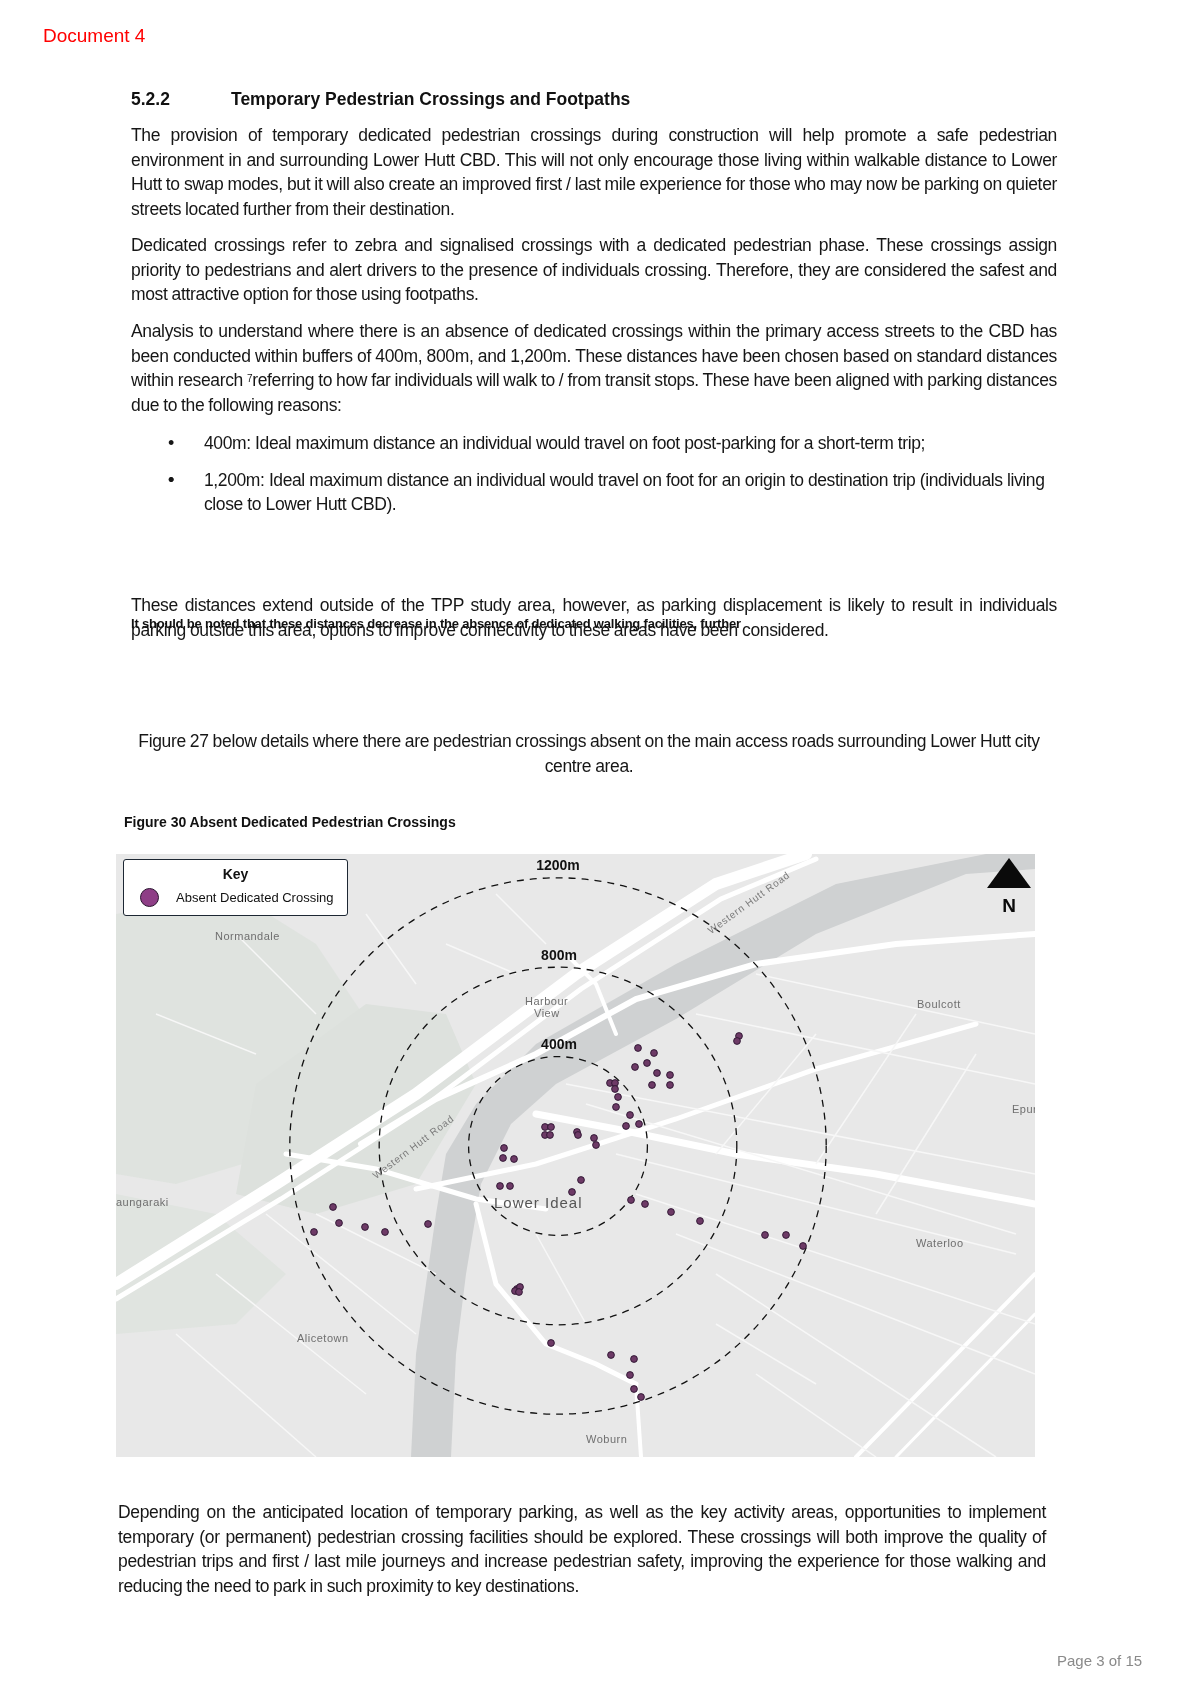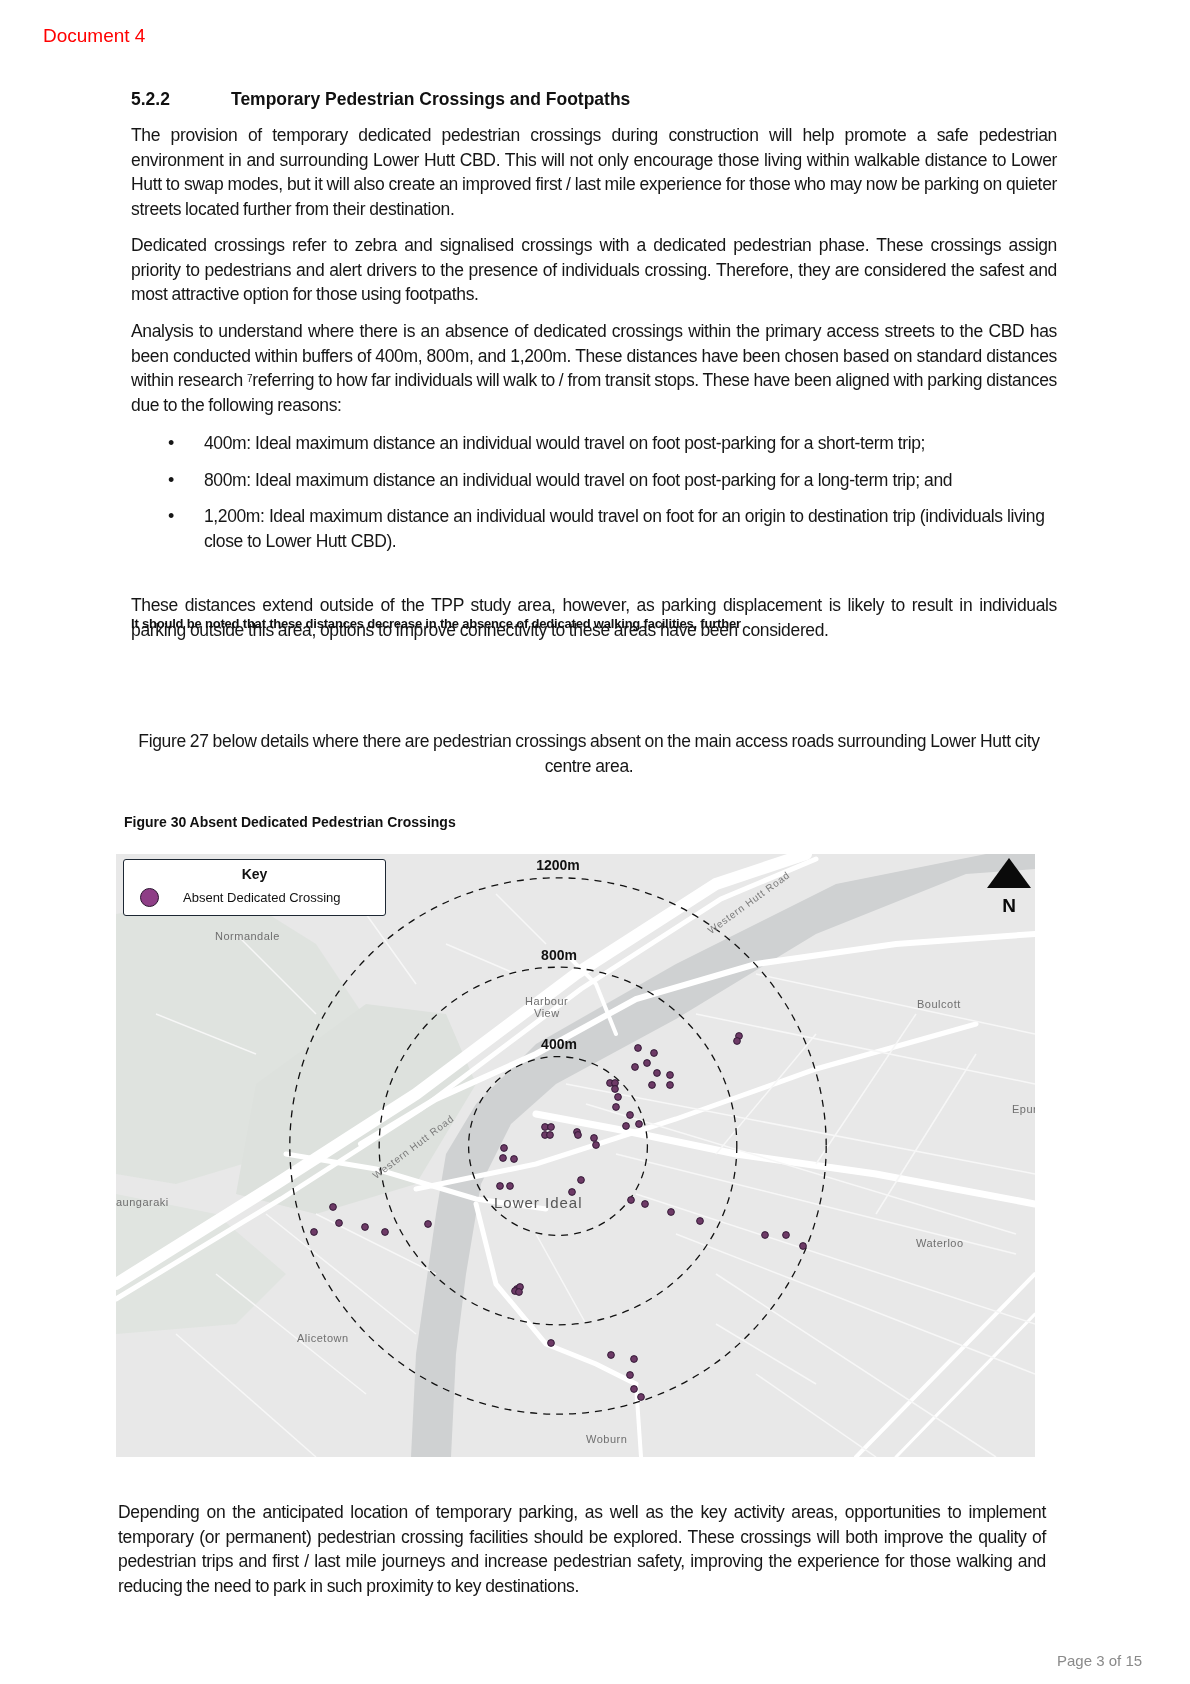--- a/index.html
+++ b/index.html
@@ -15,25 +15,25 @@
   .bullets { left:131px; width:926px; margin:0; padding:0; list-style:none; font-size:17.5px;
              line-height:24.5px; letter-spacing:-0.4px; color:#161616; }
   .bullets li { position:relative; padding-left:73px; margin-bottom:12px; }
   .bullets li .dot { position:absolute; left:37px; top:0; font-size:18px; }
   .note { left:131px; width:800px; font-size:13px; font-weight:bold; line-height:20.5px; color:#111;
           letter-spacing:-0.2px; }
   .note .l2 { display:block; padding-left:86px; }
   .fig-caption { left:124px; top:814px; font-size:14px; font-weight:bold; color:#111; }
   .map { left:116px; top:854px; width:919px; height:603px; background:#e8e8e8; overflow:hidden; }
   .map svg { position:absolute; left:0; top:0; }
-  .key-box { position:absolute; left:7px; top:5px; width:263px; height:57px; background:#fff;
+  .key-box { position:absolute; left:7px; top:5px; width:225px; height:57px; background:#fff;
              border:1.5px solid #1d2733; border-radius:3px; box-sizing:border-box; }
   .key-title { position:absolute; left:0; width:100%; top:6px; text-align:center; font-size:14px;
                font-weight:bold; color:#111; }
-  .key-item { position:absolute; left:16px; top:28px; display:flex; align-items:center; gap:24px; }
+  .key-item { position:absolute; left:16px; top:28px; display:flex; align-items:center; gap:17px; }
   .key-swatch { width:19px; height:19px; border-radius:50%; background:#8e3e86; border:1.5px solid #2b1430;
                 box-sizing:border-box; }
   .key-label { font-size:13px; color:#111; }
   .north { position:absolute; left:871px; top:4px; width:44px; }
   .north .tri { width:0; height:0; border-left:22px solid transparent; border-right:22px solid transparent;
                 border-bottom:30px solid #0a0a0a; }
   .north .n { text-align:center; font-size:19px; font-weight:bold; margin-top:7px; color:#0a0a0a; }
   .place { position:absolute; font-size:11px; color:#6f6f6f; letter-spacing:0.5px; white-space:nowrap; }
   .place.big { font-size:15px; color:#555; letter-spacing:1px; }
   .ring-label { position:absolute; font-size:14px; font-weight:bold; color:#111; transform:translateX(-50%); }
@@ -53,21 +53,21 @@
 </div>
 
 <div class="abs para" style="top:123px;">The provision of temporary dedicated pedestrian crossings during construction will help promote a safe pedestrian environment in and surrounding Lower Hutt CBD. This will not only encourage those living within walkable distance to Lower Hutt to swap modes, but it will also create an improved first / last mile experience for those who may now be parking on quieter streets located further from their destination.</div>
 <div class="abs para" style="top:233px;">Dedicated crossings refer to zebra and signalised crossings with a dedicated pedestrian phase. These crossings assign priority to pedestrians and alert drivers to the presence of individuals crossing. Therefore, they are considered the safest and most attractive option for those using footpaths.</div>
 <div class="abs para" style="top:319px;">
   <span>Analysis to understand where there is an absence of dedicated crossings within the primary access streets to the CBD has been conducted within buffers of 400m, 800m, and 1,200m. These distances have been chosen based on standard distances within research </span><sup>7</sup><span>referring to how far individuals will walk to / from transit stops. These have been aligned with parking distances due to the following reasons:</span>
 </div>
 
 <ul class="abs bullets" style="top:431px;">
   <li><span class="dot">•</span><span>400m: Ideal maximum distance an individual would travel on foot post-parking for a short-term trip;</span></li>
-  <li><span class="dot">•</span><span>800m: Ideal maximum distance an individual would travel on foot post-parking for a long-term trip; and</span></li>
+  <li><span class="dot">•</span></li>
   <li><span class="dot">•</span><span>1,200m: Ideal maximum distance an individual would travel on foot for an origin to destination trip (individuals living close to Lower Hutt CBD).</span></li>
 </ul>
 
 <div class="abs para" style="top:593px;">These distances extend outside of the TPP study area, however, as parking displacement is likely to result in individuals parking outside this area, options to improve connectivity to these areas have been considered.</div>
 
 <div class="abs note" style="top:614px;">
   <span>It should be noted that these distances decrease in the absence of dedicated walking facilities, further</span>
 </div>
 
 <div class="abs para" style="top:729px; left:126px; text-align:center;">Figure 27 below details where there are pedestrian crossings absent on the main access roads surrounding Lower Hutt city centre area.</div>

